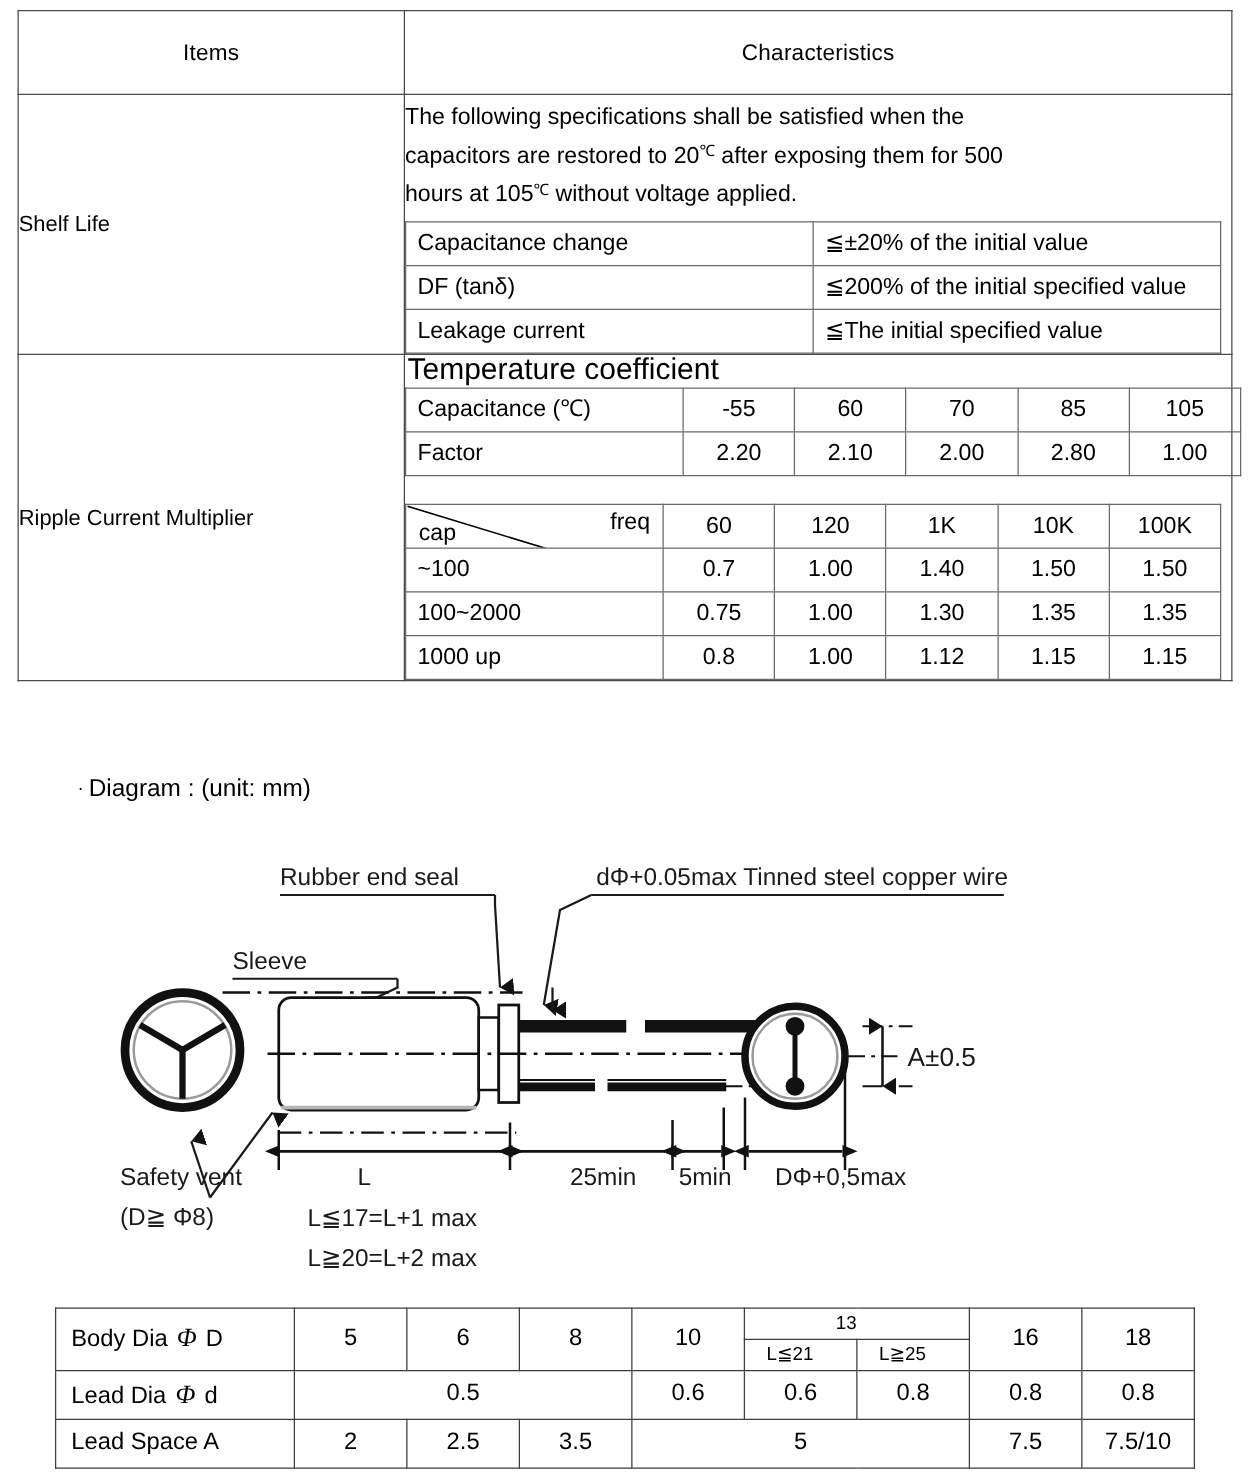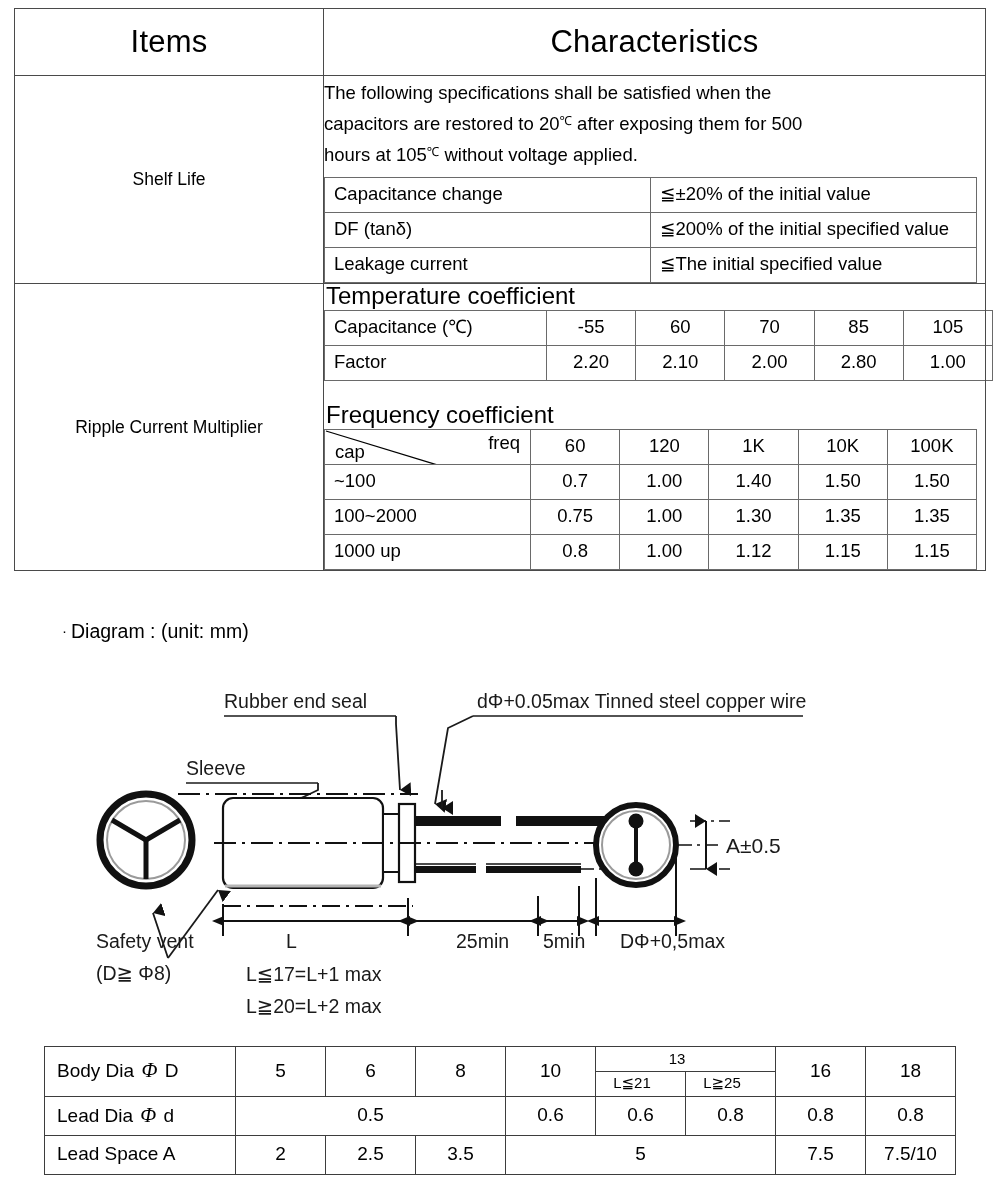--- a/index.html
+++ b/index.html
@@ -20,27 +20,26 @@
   }
   .spec-table > tbody > tr > td,
   .spec-table > tbody > tr > th{
     border:1.5px solid #4a4a4a;
     vertical-align:middle;
     padding:0;
   }
   .col-items{width:308px;}
   .hdr{
     text-align:center;
-    font-size:31px;
+    font-size:18px;
     font-weight:400;
     height:66px;
     letter-spacing:.2px;
   }
   .cell-label{
-    text-align:center;
     font-size:17.5px;
     font-weight:400;
   }
   .cell-body{padding:10px 12px 10px 12px;}
 
   .para{
     font-size:18.5px;
     line-height:29px;
     margin:2px 0 8px 0;
   }
@@ -202,21 +201,20 @@
                 <td class="c">2.10</td>
                 <td class="c">2.00</td>
                 <td class="c">2.80</td>
                 <td class="c">1.00</td>
               </tr>
             </tbody>
           </table>
 
           <div class="gap"></div>
 
-          <div class="sec-title">Frequency coefficient</div>
           <table class="inner freq-inner">
             <tbody>
               <tr>
                 <td class="diag">
                   <svg width="212" height="66" viewBox="0 0 212 66">
                     <line x1="1" y1="1" x2="211" y2="65" stroke="#000" stroke-width="1.3"></line>
                   </svg>
                   <span class="t-freq">freq</span>
                   <span class="t-cap">cap</span>
                 </td>

